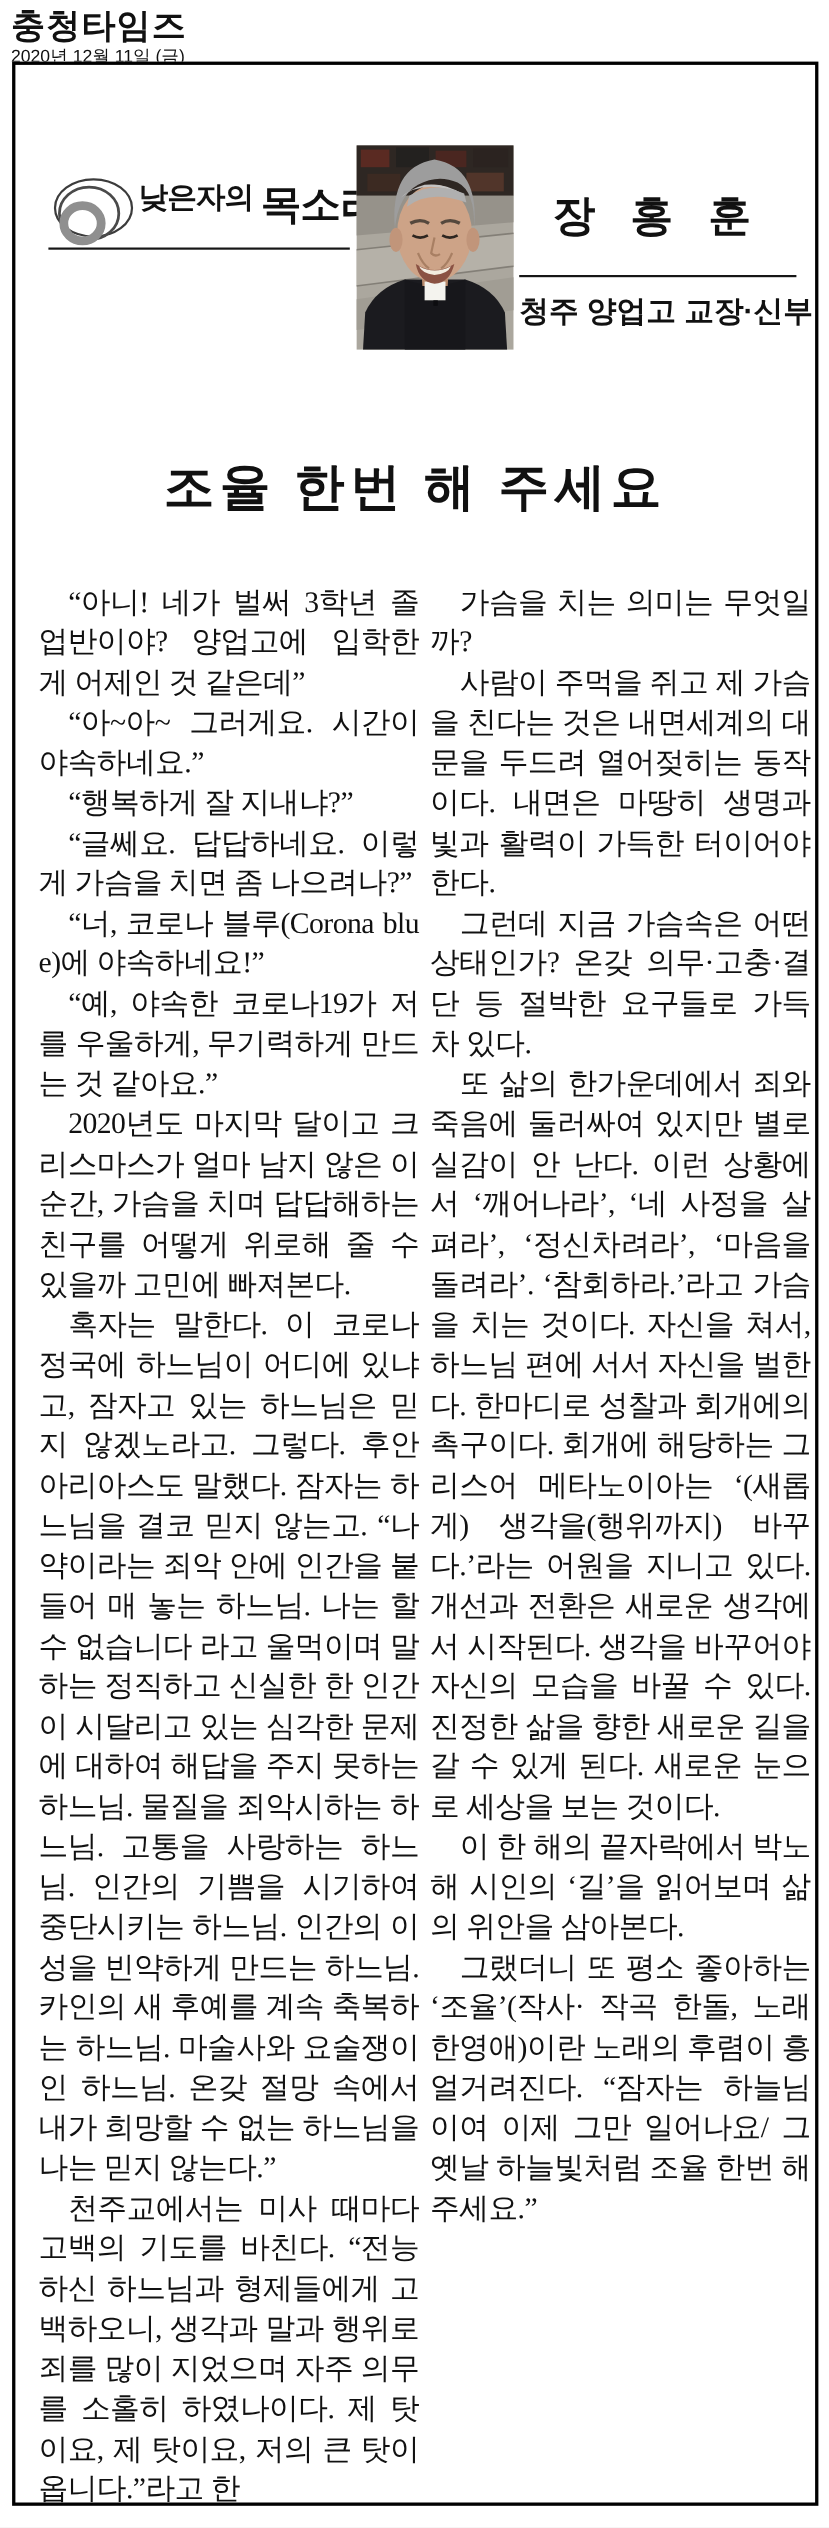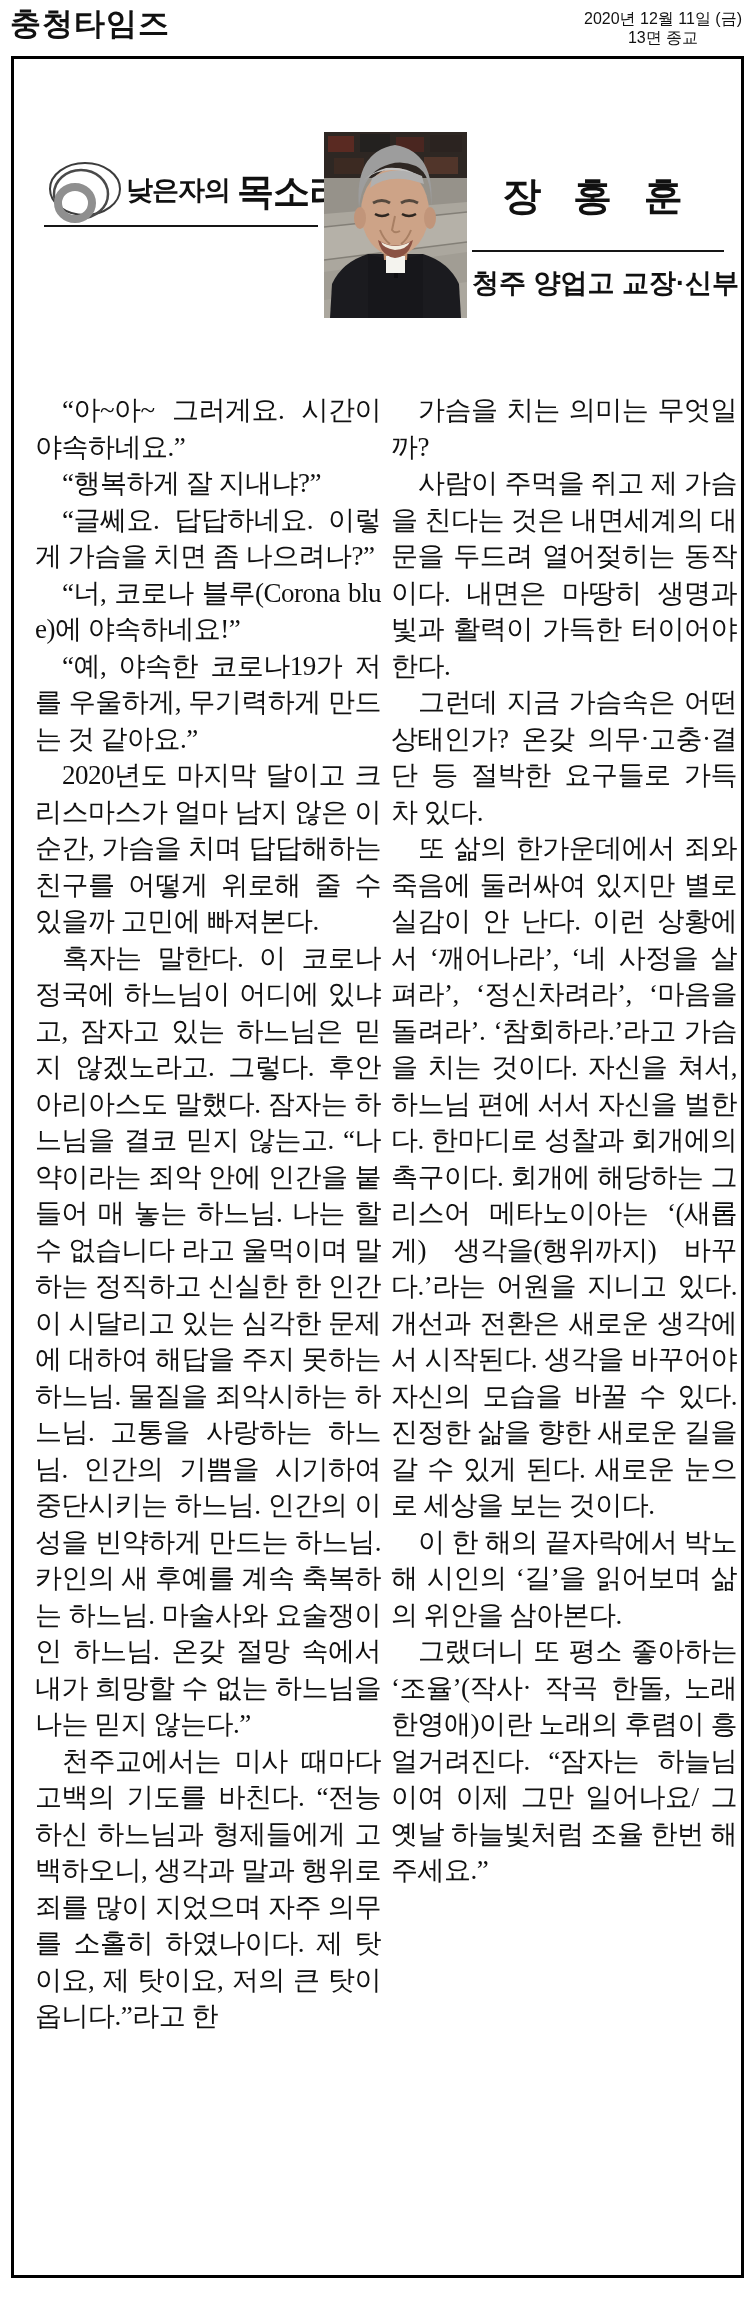--- a/index.html
+++ b/index.html
@@ -4,39 +4,39 @@
 <style>
   html,body{margin:0;padding:0;background:#e8e8e8;}
   .page{
     width:754px;height:2298px;background:#ffffff;overflow:hidden;
     font-family:"Liberation Serif","DejaVu Serif",serif;color:#111;
     position:relative;margin:0 auto;
   }
   
   .np-header{
     display:flex;justify-content:space-between;align-items:flex-start;
-    padding:8px 12px 0 10px;height:48px;box-sizing:border-box;
+    padding:8px 12px 0 10px;height:48px;box-sizing:border-box;flex-direction:column;
   }
   .np-masthead{
     font-family:"Liberation Sans","DejaVu Sans",sans-serif;
     font-weight:900;font-size:31px;letter-spacing:1px;line-height:1.05;
   }
   .np-dateblock{
     text-align:center;font-family:Liberation Sans, sans-serif;
     font-size:16px;line-height:1.18;padding-top:2px;
   }
   
   .article-box{
     margin:8px 10px 0 11px;border:3px solid #000;height:2222px;
     box-sizing:border-box;position:relative;overflow:hidden;background:#fff;
   }
   
   .col-head{position:relative;height:273px;}
   .series-block{
-    position:absolute;left:30px;top:102px;display:flex;align-items:center;
+    position:absolute;left:30px;top:102px;display:flex;align-items:flex-start;
   }
   .series-logo{display:block;}
   .series-prefix{
     font-size:27px;font-weight:600;padding:0 0 10px 2px;letter-spacing:-1px;
   }
   .series-title{
     font-size:37px;font-weight:900;padding:0 0 6px 7px;letter-spacing:-1px;
   }
   .rule-left{
     position:absolute;left:30px;top:166px;width:274px;height:2px;background:#161616;
@@ -150,23 +150,25 @@
       </span>
 
       
       <div class="author-block">
         <div class="author-name">장 홍 훈</div>
         <div class="rule-right"></div>
         <div class="author-title">청주 양업고 교장·신부</div>
       </div>
     </div>
 
+    <h1 class="headline">조율 한번 해 주세요</h1>
 
     <div class="body-cols">
       <div class="colL">
+        <p>“아니! 네가 벌써 3학년 졸업반이야? 양업고에 입학한 게 어제인 것 같은데”</p>
         <p>“아~아~ 그러게요. 시간이 야속하네요.”</p>
         <p>“행복하게 잘 지내냐?”</p>
         <p>“글쎄요. 답답하네요. 이렇게 가슴을 치면 좀 나으려나?”</p>
         <p>“너, 코로나 블루(Corona blue)에 야속하네요!”</p>
         <p>“예, 야속한 코로나19가 저를 우울하게, 무기력하게 만드는 것 같아요.”</p>
         <p>2020년도 마지막 달이고 크리스마스가 얼마 남지 않은 이 순간, 가슴을 치며 답답해하는 친구를 어떻게 위로해 줄 수 있을까 고민에 빠져본다.</p>
         <p>혹자는 말한다. 이 코로나 정국에 하느님이 어디에 있냐고, 잠자고 있는 하느님은 믿지 않겠노라고. 그렇다. 후안 아리아스도 말했다. 잠자는 하느님을 결코 믿지 않는고. “나약이라는 죄악 안에 인간을 붙들어 매 놓는 하느님. 나는 할 수 없습니다 라고 울먹이며 말하는 정직하고 신실한 한 인간이 시달리고 있는 심각한 문제에 대하여 해답을 주지 못하는 하느님. 물질을 죄악시하는 하느님. 고통을 사랑하는 하느님. 인간의 기쁨을 시기하여 중단시키는 하느님. 인간의 이성을 빈약하게 만드는 하느님. 카인의 새 후예를 계속 축복하는 하느님. 마술사와 요술쟁이인 하느님. 온갖 절망 속에서 내가 희망할 수 없는 하느님을 나는 믿지 않는다.”</p>
         <p>천주교에서는 미사 때마다 고백의 기도를 바친다. “전능하신 하느님과 형제들에게 고백하오니, 생각과 말과 행위로 죄를 많이 지었으며 자주 의무를 소홀히 하였나이다. 제 탓이요, 제 탓이요, 저의 큰 탓이옵니다.”라고 한</p>
       </div>
       <div class="colR">

